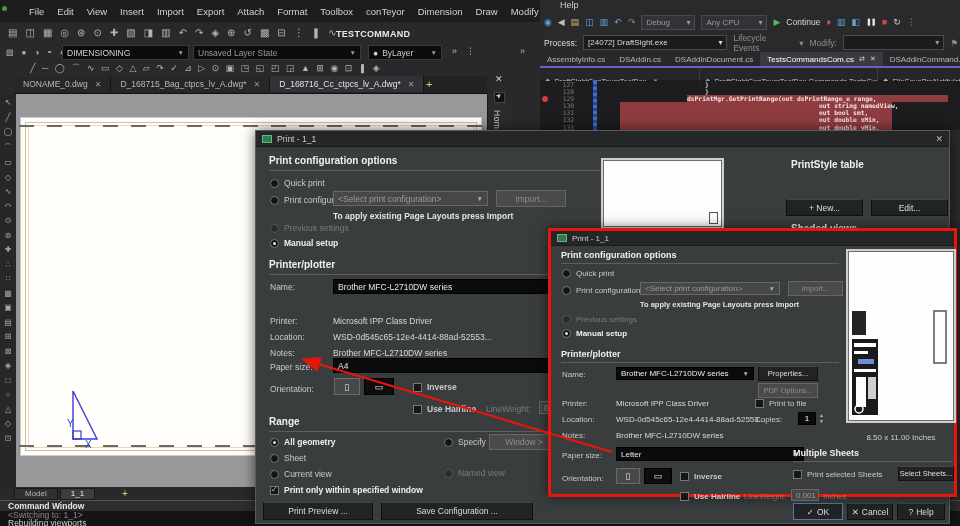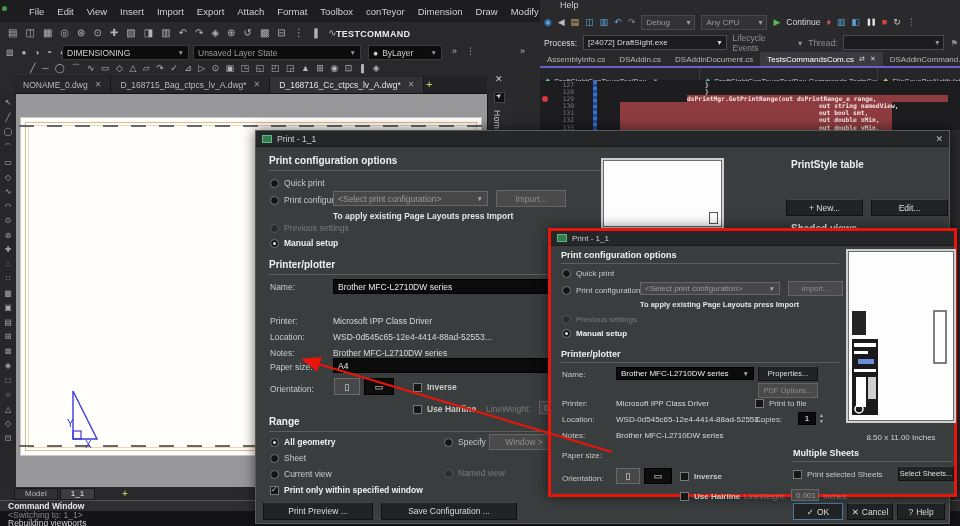--- a/index.html
+++ b/index.html
@@ -12,21 +12,21 @@
   .logo{width:13px;height:13px;background:#b8342a;border-radius:2px;margin:0 4px 0 3px;position:relative}
   .logo::after{content:"";position:absolute;right:-4px;top:1px;width:5px;height:5px;border-radius:50%;background:#3f9c45}
   .menus{display:flex;gap:13px;margin-left:22px}
   .menus span{font-size:9.5px;color:#d2d2d2;cursor:default}
   .winctl{margin-left:auto;display:flex;gap:8px;margin-right:6px;color:#bdbdbd;font-size:9px}
   .iconrow{position:absolute;display:flex;align-items:center;gap:8px;color:#b4b4b4;font-size:10px}
   .iconrow span{line-height:1}
   .tcmd{color:#e8e8e8;font-size:9px;font-weight:bold;letter-spacing:.3px}
   .combo{position:absolute;height:15px;background:#0c0c0c;border:1px solid #3a3a3a;color:#cfcfcf;font-size:8.5px;display:flex;align-items:center;padding:0 4px}
   .combo .arr{margin-left:auto;font-size:6.5px;color:#999}
-  .dtabs{position:absolute;left:14px;top:76px;width:473px;height:18px;background:#222224;display:flex;align-items:center;border-bottom:1px solid #141416}
+  .dtabs{position:absolute;left:14px;top:76px;width:473px;height:18px;background:#222224;display:flex;align-items:flex-start;border-bottom:1px solid #141416}
   .dtab{height:16px;display:flex;align-items:center;gap:7px;padding:0 9px;background:#27272a;border-right:1px solid #141416;color:#b9b9b9;font-size:8.5px}
   .dtab.active{background:#323236;color:#e4e4e4}
   .dtab .x{color:#9a9a9a;font-size:8px}
   .addtab{color:#cfcf6f;font-size:11px;padding:0 8px}
   #canvas{position:absolute;left:16px;top:94px;width:471px;height:393px;background:#98989a;overflow:hidden}
   #sheet{position:absolute;left:4px;top:23px;width:462px;height:339px;background:#fffefa;border:1px solid #c9c9c9}
   .frame1{position:absolute;inset:4px;border:1px solid #dcb98e}
   .frame2{position:absolute;inset:7px;border:1px solid #ead8ba}
   .dashline{position:absolute;left:-2px;right:-2px;height:2px;background:repeating-linear-gradient(90deg,#68686a 0 15px,transparent 15px 28px)}
   #lefttools{position:absolute;left:0;top:94px;width:16px;height:393px;background:#272729;display:flex;flex-direction:column;align-items:center;gap:5.5px;padding-top:4px;color:#ababab;font-size:8px}
@@ -339,21 +339,21 @@
     <span style="color:#9a9a9a">⋮</span>
   </div>
   <div class="vsproc">
     <span class="lab">Process:</span>
     <div class="cbo" style="width:148px;background:#1c1c1f;color:#d8d8d8">
       <span>[24072] DraftSight.exe</span>
         <span style="margin-left:auto">▾</span>
     </div>
     <span class="dim">Lifecycle Events</span>
     <span class="dim">▾</span>
-    <span class="dim">Thread:</span>
+    <span class="dim">Modify:</span>
     <div class="cbo" style="width:104px;background:#1c1c1f">
       <span></span>
         <span style="margin-left:auto">▾</span>
     </div>
     <span class="dim">⚑</span>
   </div>
   <div class="vstabs">
 
       <div class="vstab">
         <span>AssemblyInfo.cs</span>
@@ -580,21 +580,21 @@
   <div class="row" style="left:14px;top:338px">
     <span class="rad"></span>
       <span class="lbl">Current view</span>
   </div>
   <div class="row" style="left:14px;top:354px">
     <span class="chk on"></span>
       <span class="lbl" style="font-weight:bold;color:#efefef">Print only within specified window</span>
   </div>
 
   <div class="btn" style="left:7px;top:371px;width:110px;height:18px">Print Preview ...</div>
-  <div class="btn" style="left:125px;top:371px;width:136px;height:18px">Save Configuration ...</div>
+  <div class="btn" style="left:125px;top:371px;width:152px;height:18px">Save Configuration ...</div>
 
   <div class="pvpage" style="left:345px;top:27px;width:123px;height:71px">
     <div style="position:absolute;right:4px;bottom:3px;width:9px;height:12px;border:1px solid #555"></div>
   </div>
 
   <div class="hdr" style="left:535px;top:28px">PrintStyle table</div>
   <div class="btn" style="left:530px;top:68px;width:77px;height:17px">+ New...</div>
   <div class="btn" style="left:615px;top:68px;width:77px;height:17px">Edit...</div>
   <div class="hdr" style="left:535px;top:92px">Shaded views</div>
 
@@ -685,20 +685,24 @@
   <div class="row" style="left:11px;top:200px">
       <span class="lbl">Notes:</span>
     </div>
   <div class="row" style="left:65px;top:200px">
       <span class="val">Brother MFC-L2710DW series</span>
     </div>
 
   <div class="row" style="left:11px;top:220px">
       <span class="lbl">Paper size:</span>
     </div>
+  <div class="bf" style="left:65px;top:216px;width:188px;height:14px">
+    <span>Letter</span>
+      <span class="arr">▼</span>
+  </div>
   <div class="row" style="left:11px;top:243px">
       <span class="lbl">Orientation:</span>
     </div>
   <div class="ob" style="left:65px;top:237px;width:24px;height:16px">
       <span>▯</span>
     </div>
   <div class="ob sel" style="left:93px;top:237px;width:28px;height:16px">
       <span>▭</span>
     </div>
   <div class="row" style="left:129px;top:241px">

